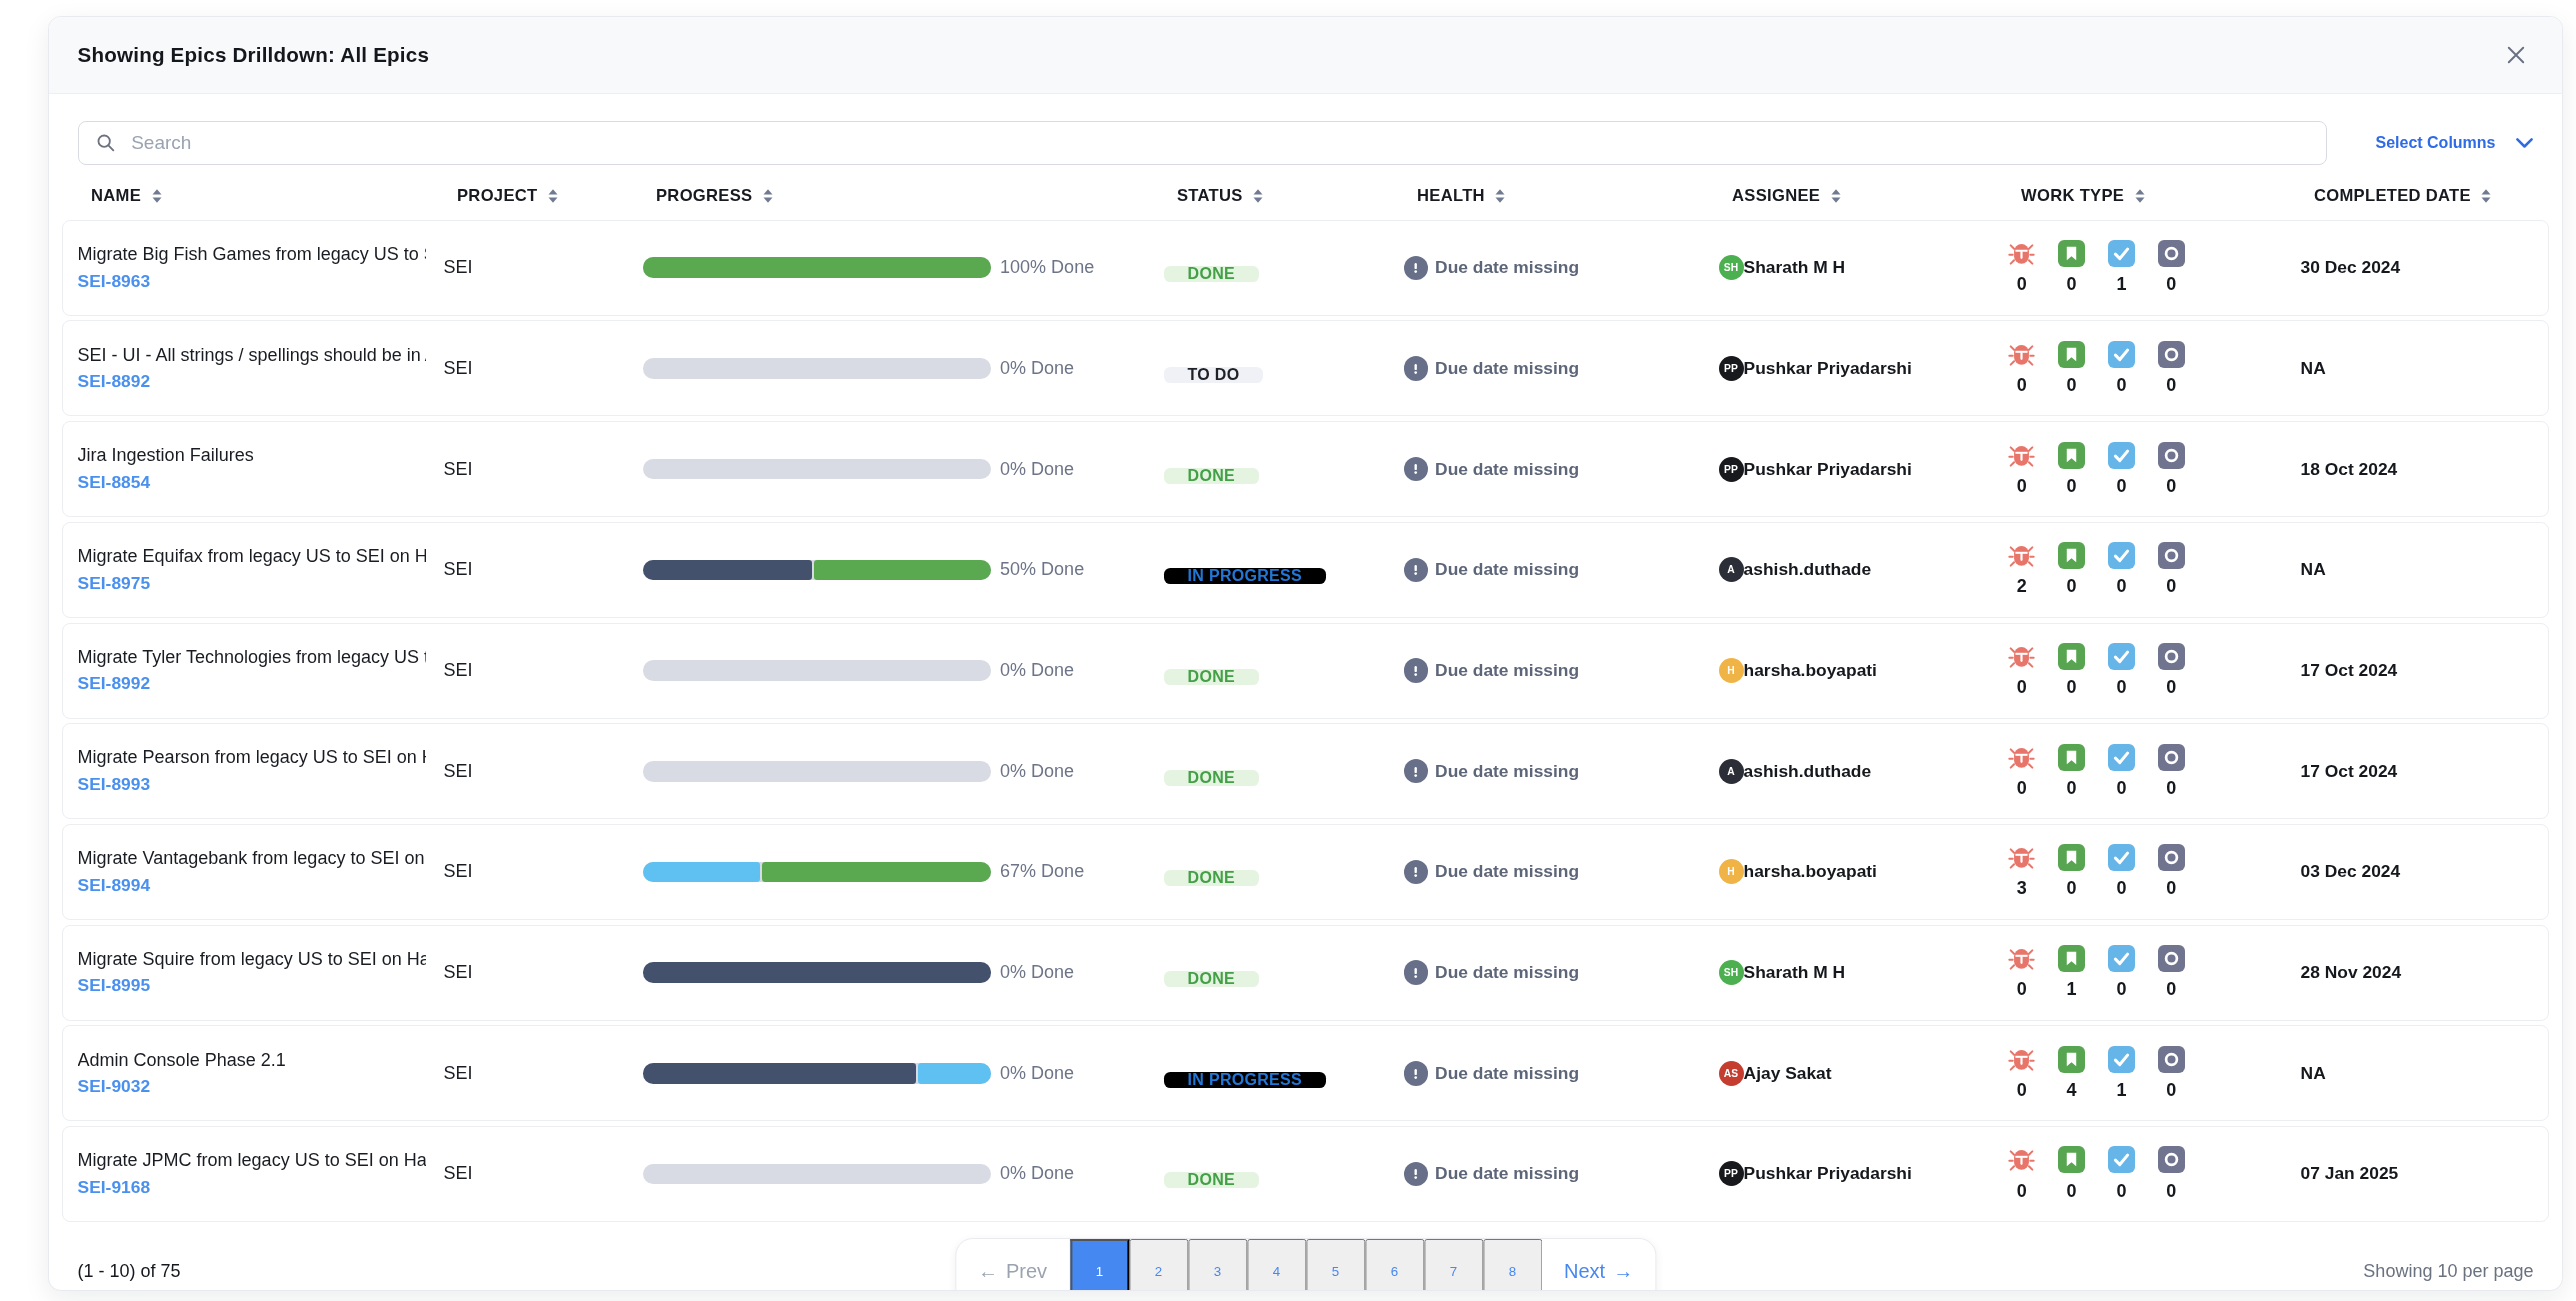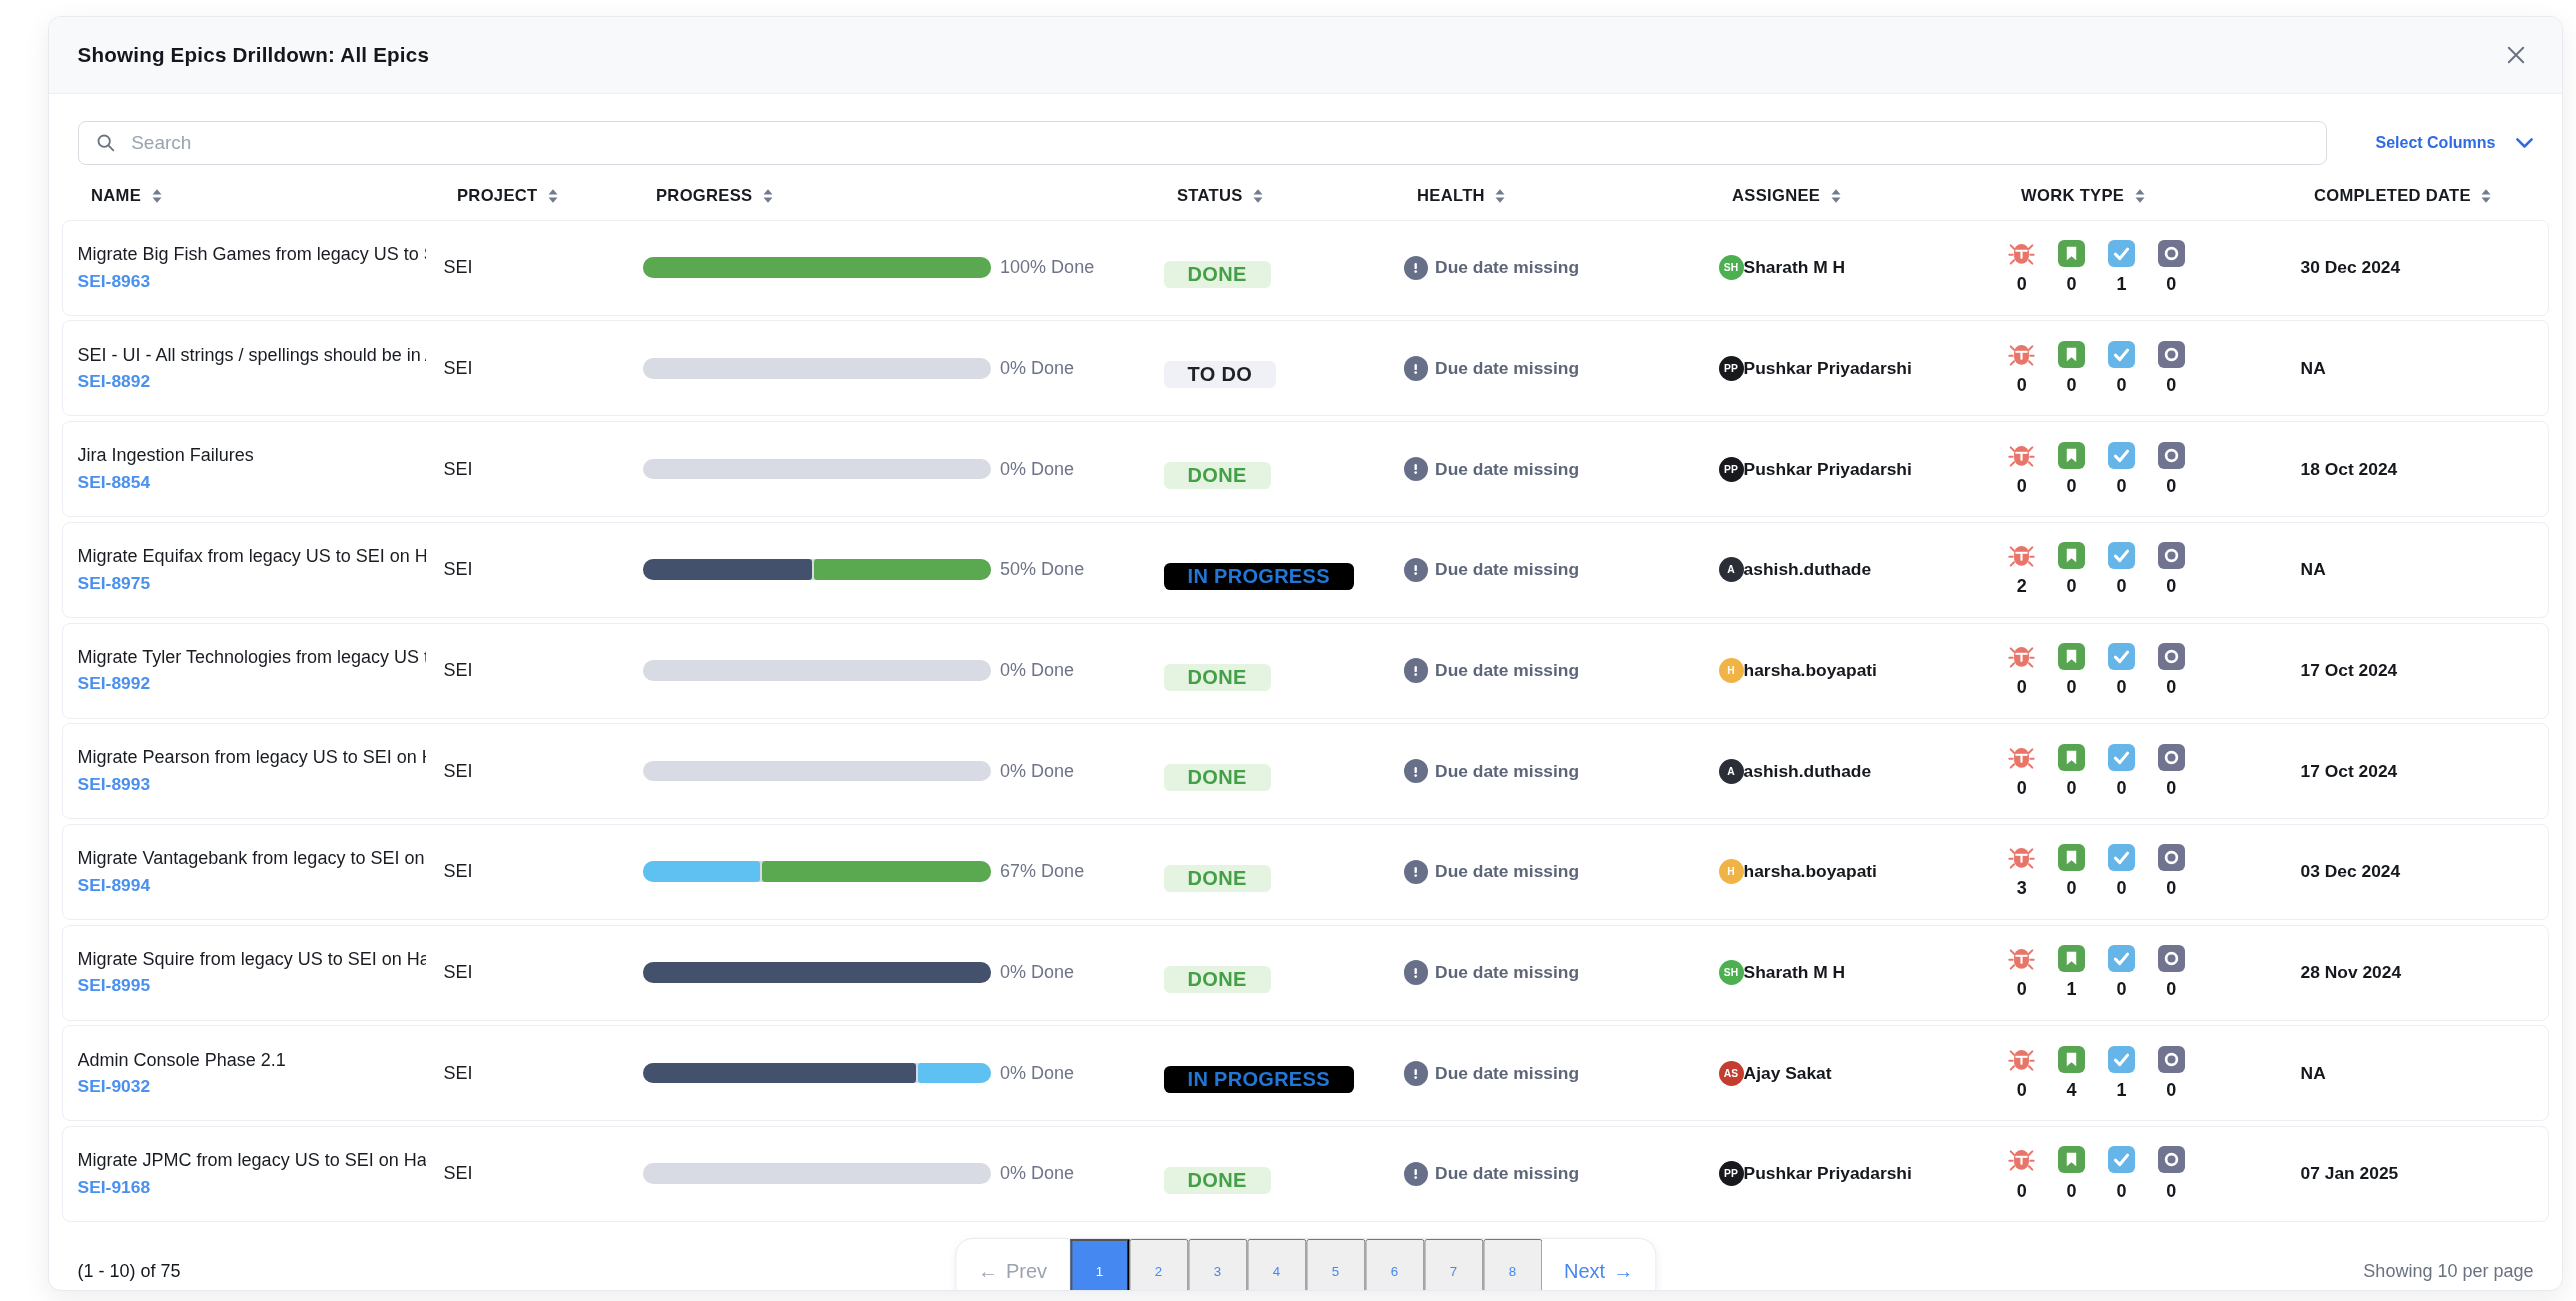--- a/index.html
+++ b/index.html
@@ -21,26 +21,26 @@
   .table-header{padding:0 42px;margin-top:20.6px;align-items:center;}
   .th{display:flex;align-items:center;gap:9.5px;font-size:16.6px;font-weight:700;letter-spacing:0.3px;color:#171a20;cursor:pointer;}
   
   .table-body{padding:0 13.4px;margin-top:14.2px;}
   .row{background:#fff;border:0.8px solid #eceef2;border-radius:8px;height:94px;margin-bottom:4.7px;
     padding:0 14.2px;align-items:center;box-sizing:content-box;}
   .name-cell{display:flex;flex-direction:column;justify-content:center;gap:5.5px;min-width:0;}
   .epic-name{font-size:18px;color:#191c22;white-space:nowrap;overflow:hidden;max-width:348px;}
   .epic-key{font-size:17.4px;font-weight:700;color:#4a90ee;text-decoration:none;cursor:pointer;}
   .project-cell{font-size:18px;color:#191c22;}
-  .progress-cell{display:flex;}
+  .progress-cell{display:flex;align-items:center;}
   .track{width:348px;height:20.6px;border-radius:10.3px;background:#d9dbe4;display:flex;gap:2.4px;overflow:hidden;flex:none;}
   .seg{height:100%;border-radius:3.2px;}
   .plabel{margin-left:9.5px;font-size:18px;color:#6d7488;}
-  .pill{display:inline-flex;align-items:center;justify-content:center;height:27px;padding:0 24px;border-radius:6.3px;
-    font-size:20px;font-weight:700;letter-spacing:0.3px;margin-top:13px;}
+  .pill{display:inline-flex;align-items:center;justify-content:center;height:16px;padding:0 24px;border-radius:6.3px;
+    font-size:16px;font-weight:700;letter-spacing:0.3px;margin-top:13px;}
   .pill-done{background:#e5f3e1;color:#43a047;}
   .pill-todo{background:#eff1f6;color:#1e2228;}
   .pill-inprogress{background:#000000;color:#2277d6;}
   .health-cell{display:flex;align-items:center;gap:7px;}
   .health-ico{width:24.5px;height:24.5px;border-radius:50%;background:#677088;display:flex;align-items:center;justify-content:center;flex:none;}
   .health-text{font-size:17.4px;font-weight:600;color:#5d6679;}
   .assignee-cell{display:flex;align-items:center;}
   .avatar{width:25px;height:25px;border-radius:50%;color:#fff;font-size:10.3px;font-weight:700;
     display:flex;align-items:center;justify-content:center;flex:none;letter-spacing:0.2px;}
   .aname{font-size:17.4px;font-weight:700;color:#15181d;}

